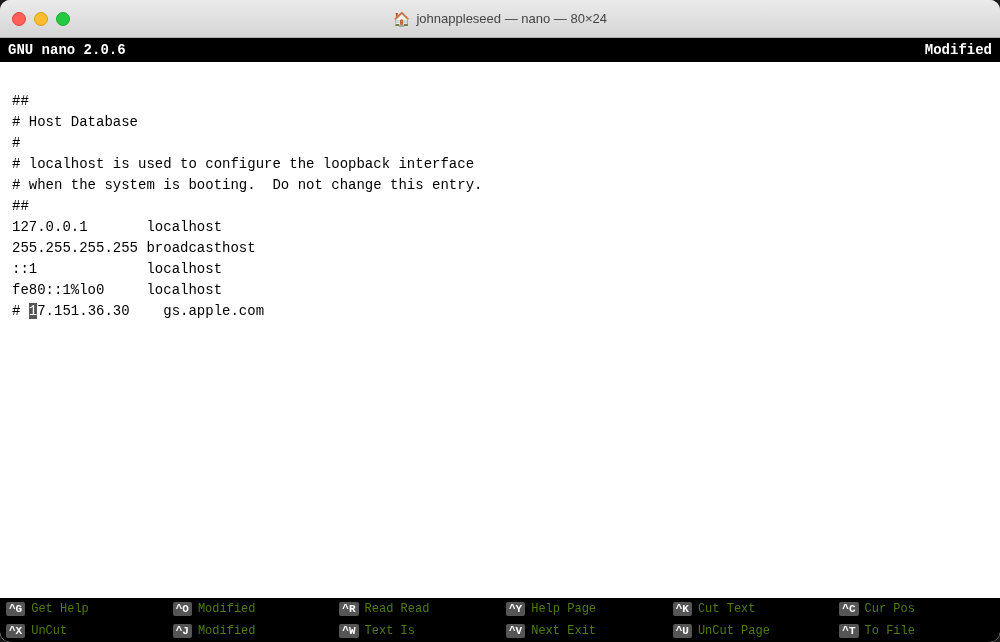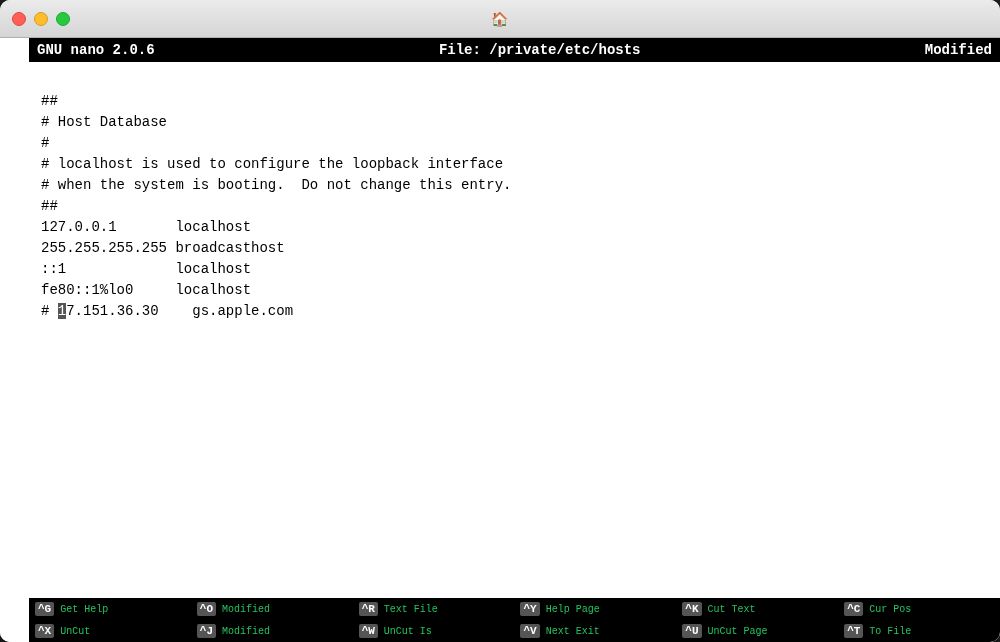--- a/index.html
+++ b/index.html
@@ -69,21 +69,20 @@
       font-size: 14px;
     }
 
     .nano-content {
       display: flex;
       flex-direction: column;
       flex: 1;
       font-family: 'Courier New', Courier, monospace;
       font-size: 14px;
       background: #fff;
-      padding-left: 29px;
     }
 
     .nano-header {
       background: #000;
       color: #fff;
       padding: 4px 8px;
       display: flex;
       justify-content: space-between;
       align-items: center;
       font-family: 'Courier New', Courier, monospace;
@@ -138,46 +137,46 @@
       padding: 1px 3px;
       border-radius: 2px;
       font-size: 11px;
       font-weight: bold;
       margin-right: 2px;
       min-width: 18px;
       text-align: center;
     }
 
     .footer-label {
-      color: #22c55e;
-      font-size: 10px;
+      color: #4d7c0f;
+      font-size: 12px;
       white-space: nowrap;
     }
   </style>
 </head>
 <body>
 
 <div class="window">
 
   <div class="title-bar">
     <div class="traffic-lights">
       <div class="traffic-light close"></div>
       <div class="traffic-light minimize"></div>
       <div class="traffic-light maximize"></div>
     </div>
     <div class="title-bar-text">
       <span class="house-icon">🏠</span>
+      <span>johnappleseed — nano — 80×24</span>
     </div>
   </div>
 
   <div class="nano-content">
 
     <div class="nano-header">
       <span>GNU nano 2.0.6</span>
-      <span>File: /private/etc/hosts</span>
       <span>Modified</span>
     </div>
 
     <div class="nano-body">
 <span>##
 # Host Database
 #
 # localhost is used to configure the loopback interface
 # when the system is booting.  Do not change this entry.
 ##
@@ -194,21 +193,21 @@
         <div class="footer-item">
           <span class="key-box">^G</span>
           <span class="footer-label">Get Help</span>
         </div>
         <div class="footer-item">
           <span class="key-box">^O</span>
           <span class="footer-label">Modified</span>
         </div>
         <div class="footer-item">
           <span class="key-box">^R</span>
-          <span class="footer-label">Text File</span>
+          <span class="footer-label">Read Read</span>
         </div>
         <div class="footer-item">
           <span class="key-box">^Y</span>
           <span class="footer-label">Help Page</span>
         </div>
         <div class="footer-item">
           <span class="key-box">^K</span>
           <span class="footer-label">Cut Text</span>
         </div>
         <div class="footer-item">
@@ -220,21 +219,21 @@
         <div class="footer-item">
           <span class="key-box">^X</span>
           <span class="footer-label">UnCut</span>
         </div>
         <div class="footer-item">
           <span class="key-box">^J</span>
           <span class="footer-label">Modified</span>
         </div>
         <div class="footer-item">
           <span class="key-box">^W</span>
-          <span class="footer-label">UnCut Is</span>
+          <span class="footer-label">Text Is</span>
         </div>
         <div class="footer-item">
           <span class="key-box">^V</span>
           <span class="footer-label">Next Exit</span>
         </div>
         <div class="footer-item">
           <span class="key-box">^U</span>
           <span class="footer-label">UnCut Page</span>
         </div>
         <div class="footer-item">

